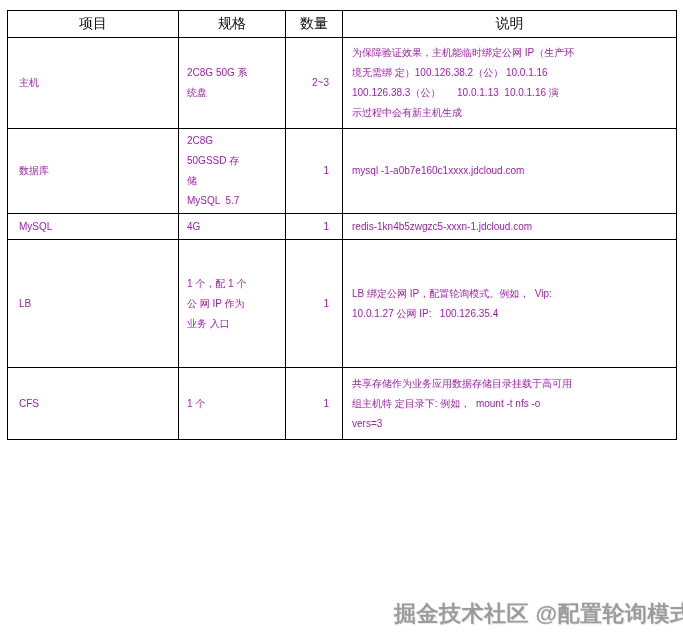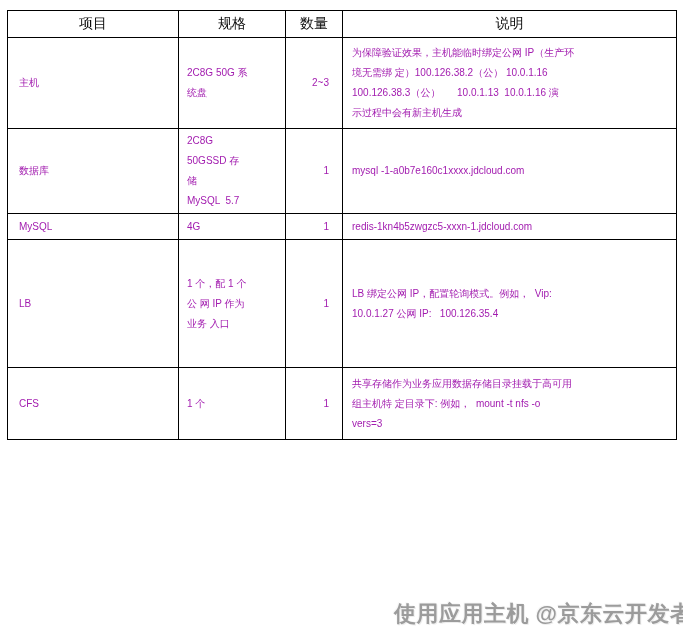--- a/index.html
+++ b/index.html
@@ -125,13 +125,13 @@
       <td class="c-item">CFS</td>
       <td class="c-spec">1 个</td>
       <td class="c-qty">1</td>
       <td class="c-desc">共享存储作为业务应用数据存储目录挂载于高可用
 组主机特 定目录下: 例如，  mount -t nfs -o
 vers=3</td>
     </tr>
   </tbody>
 </table>
 
-<div class="watermark">使用应用主机 @京东云开发者</div>
+<div class="watermark">掘金技术社区 @配置轮询模式</div>
 
 </body></html>

